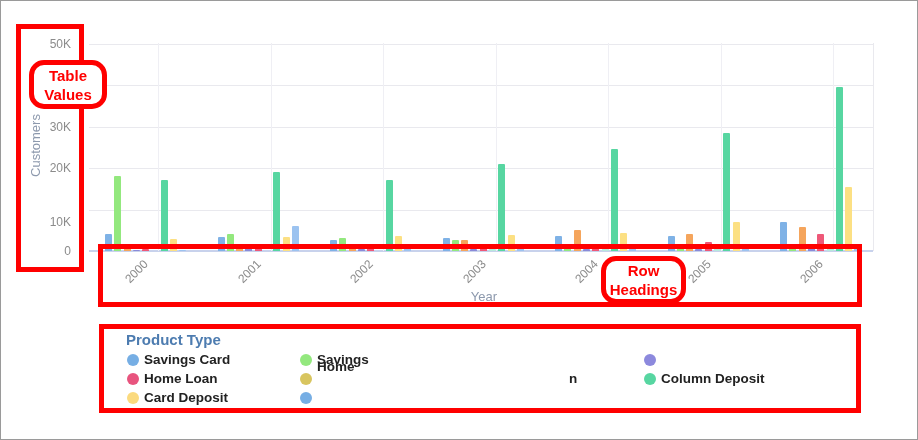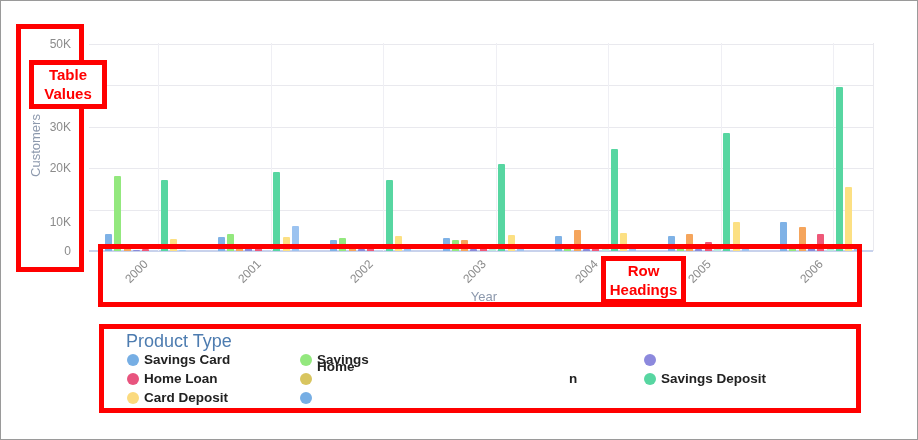--- a/index.html
+++ b/index.html
@@ -12,28 +12,28 @@
   .baseline{position:absolute;left:88px;width:784px;height:2px;top:249px;background:#c8d2ec;}
   .plot-right{position:absolute;left:872px;top:42px;width:1px;height:208px;background:#e9e9ee;}
   .bar{position:absolute;width:7px;border-radius:1px 1px 0 0;}
   .ytick{position:absolute;left:28px;width:42px;text-align:right;font-size:12px;color:#8b8b8b;}
   .cat-label{position:absolute;width:80px;text-align:right;font-size:12px;color:#8b8b8b;
              transform:rotate(-45deg);transform-origin:100% 0;}
   .axis-title{position:absolute;font-size:13px;color:#8d99ad;}
   .y-title{left:-6px;top:137px;width:80px;text-align:center;transform:rotate(-90deg);}
   .x-title{left:440px;top:288px;width:86px;text-align:center;}
   
-  .legend-title{position:absolute;left:125px;top:330px;font-size:18px;font-weight:normal;color:#4d7cb0;}
+  .legend-title{position:absolute;left:125px;top:330px;font-size:15px;font-weight:bold;color:#4d7cb0;}
   .legend-dot{position:absolute;width:12px;height:12px;border-radius:50%;}
   .legend-label{position:absolute;font-size:13.5px;font-weight:bold;color:#222;white-space:nowrap;}
   
   .anno{position:absolute;border:5px solid #ff0000;box-sizing:border-box;z-index:10;}
   .anno-label{background:#ffffff;color:#ff0000;font-weight:bold;font-size:15px;
               text-align:center;z-index:11;display:flex;flex-direction:column;
-              justify-content:flex-start;line-height:19px;white-space:pre;}
+              justify-content:center;line-height:19px;white-space:pre;border-radius:15px;}
   .tv-outer{left:15px;top:23px;width:68px;height:248px;}
   .tv-label{left:28px;top:59px;width:78px;height:49px;}
   .rh-outer{left:97px;top:243px;width:764px;height:63px;}
   .rh-label{left:600px;top:255px;width:85px;height:48px;}
   .ch-outer{left:98px;top:323px;width:762px;height:89px;}
   .ch-label{left:355px;top:353px;width:210px;height:36px;}
 </style>
 </head>
 <body>
 
@@ -146,14 +146,14 @@
     <div class="legend-dot" style="left: 126px; top: 391px; background: rgb(251, 218, 126);"></div>
     <div class="legend-label" style="left: 143px; top: 389px;">Card Deposit</div>
     <div class="legend-dot" style="left: 299px; top: 353px; background: rgb(147, 232, 126);"></div>
     <div class="legend-label" style="left: 316px; top: 351px;">Savings</div>
     <div class="legend-dot" style="left: 299px; top: 372px; background: rgb(216, 197, 95);"></div>
     <div class="legend-label" style="left: 316px; top: 358px;">Home</div>
     <div class="legend-label" style="left: 568px; top: 370px;">n</div>
     <div class="legend-dot" style="left: 299px; top: 391px; background: rgb(118, 174, 228);"></div>
     <div class="legend-dot" style="left: 643px; top: 353px; background: rgb(140, 137, 221);"></div>
     <div class="legend-dot" style="left: 643px; top: 372px; background: rgb(87, 214, 161);"></div>
-    <div class="legend-label" style="left: 660px; top: 370px;">Savings Deposit</div>
+    <div class="legend-label" style="left: 660px; top: 370px;">Column Deposit</div>
   </div>
 
 </body></html>

